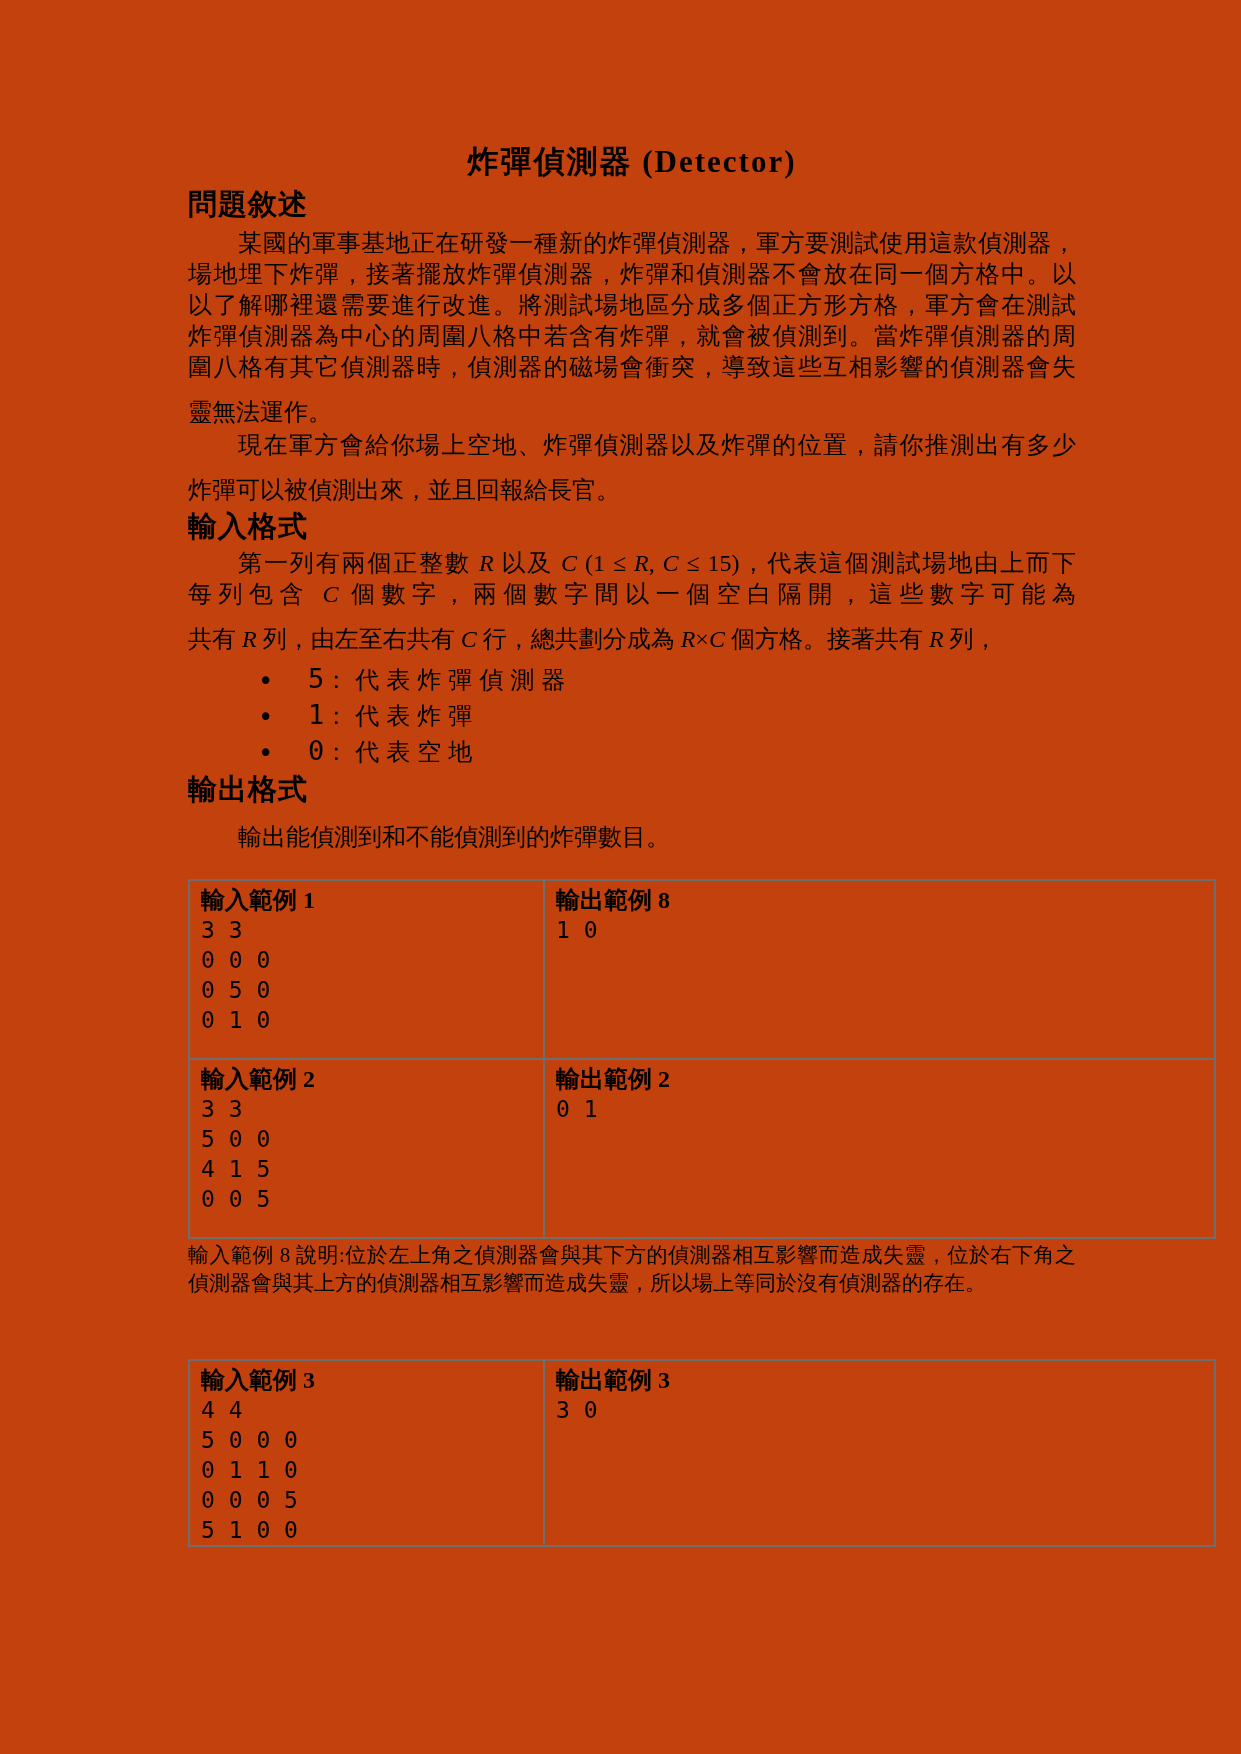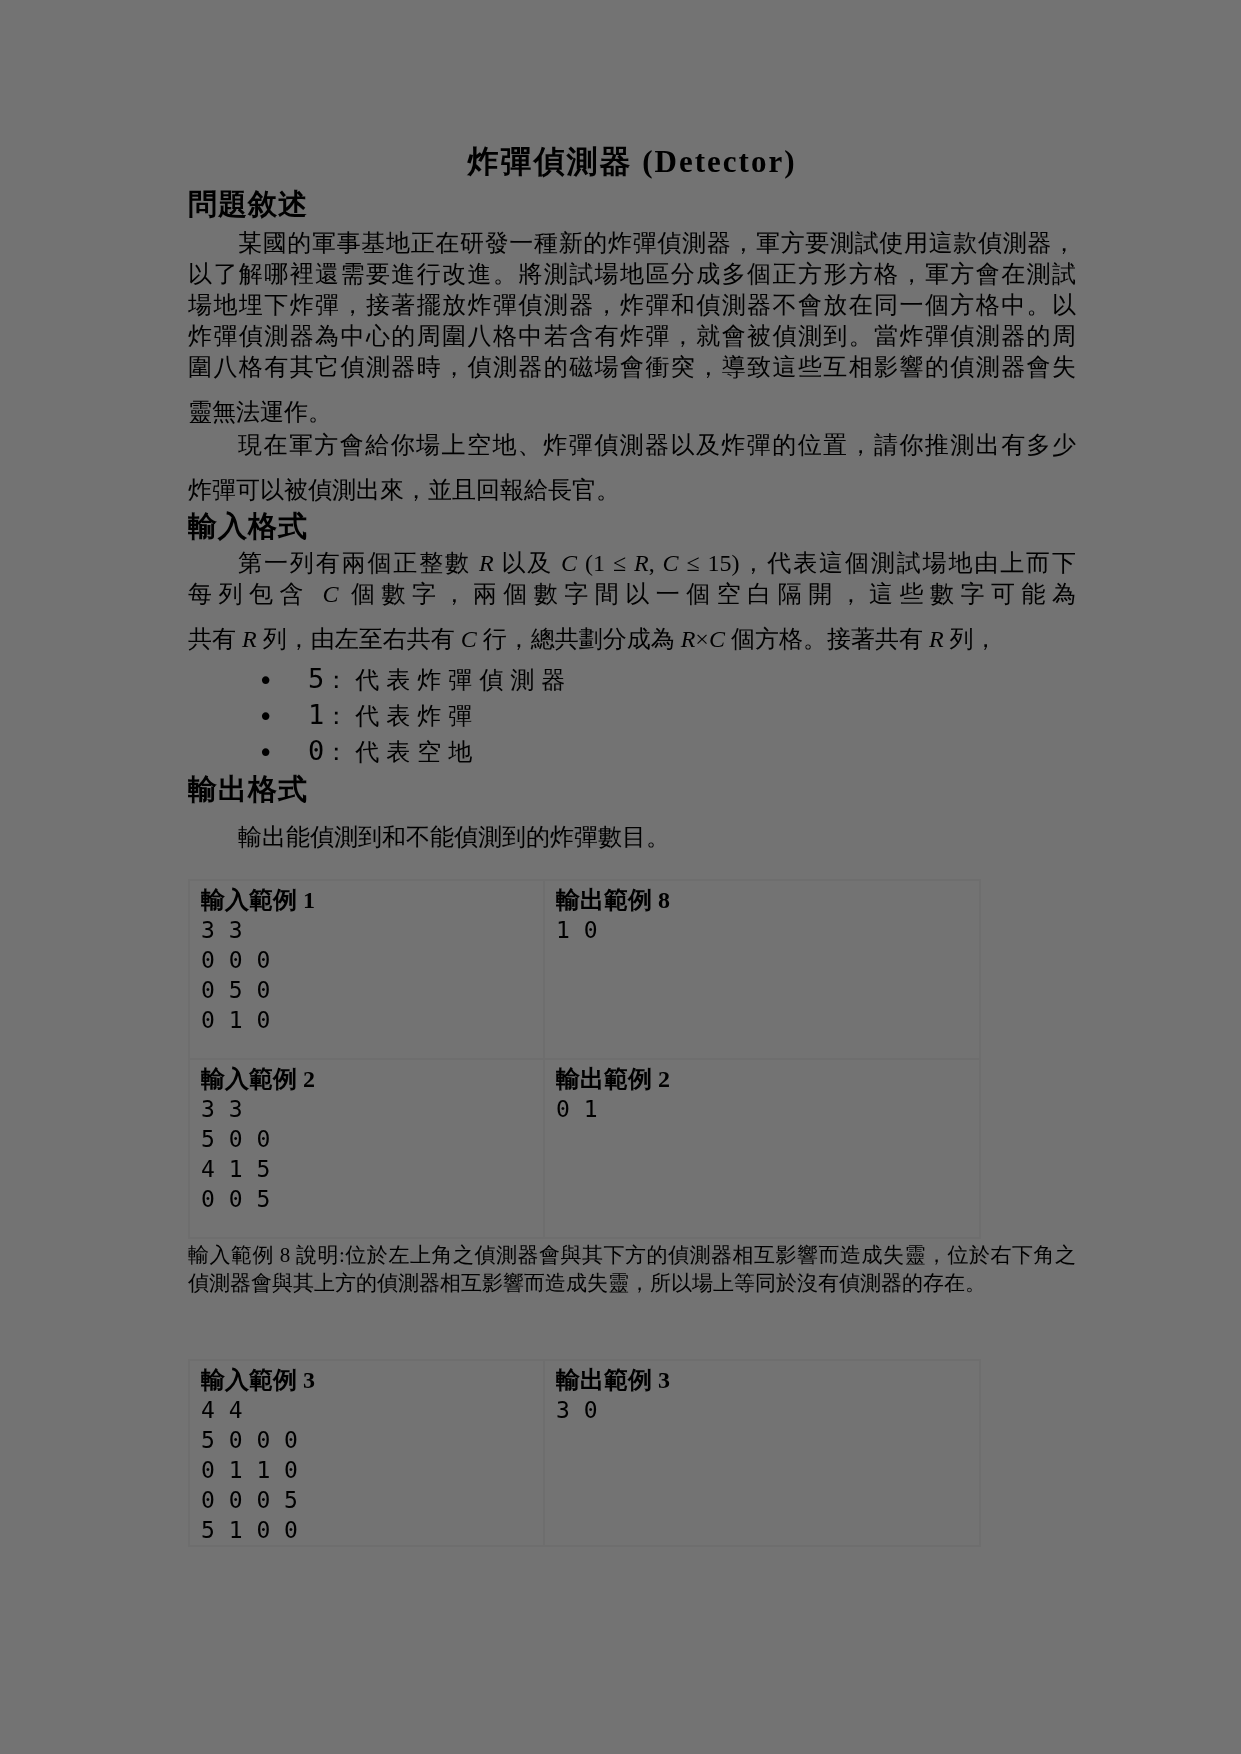--- a/index.html
+++ b/index.html
@@ -1,20 +1,20 @@
 <!DOCTYPE html>
 <html><head>
 <meta charset="utf-8">
 <style>
   html,body{margin:0;padding:0;background:#e8e8e8;}
   .page{
     position:relative;
     width:1241px;height:1754px;
     margin:0 auto;
-    background:#737373;
+    background:#c2410c;
     color:#000;
     font-family:"Liberation Serif", serif;
     overflow:hidden;
   }
   .content{padding:140px 165px 0 188px;}
 
   .title{
     font-size:31px;font-weight:bold;text-align:center;
     line-height:44px;letter-spacing:2px;
   }
@@ -37,21 +37,21 @@
   .math{font-style:italic;}
 
   .bullets{margin-top:6px;}
   .bullet-item{line-height:36px;height:36px;padding-left:70px;white-space:nowrap;}
   .bullet-dot{display:inline-block;width:50px;font-family:"DejaVu Sans",sans-serif;font-size:26px;vertical-align:-2px;}
   .bullet-code{font-family:"DejaVu Sans Mono",monospace;font-size:27px;}
   .bullet-colon,.bullet-text{font-size:24px;letter-spacing:7px;}
 
   .extable{
     border-collapse:collapse;table-layout:fixed;
-    width:793px;
+    width:1028px;
   }
   .extable td{
     border:2px solid #6e6e6e;
     vertical-align:top;
     box-sizing:border-box;
     padding:4px 10px 0 11px;
   }
   .extable td:first-child{width:355px;}
   .ex-a{margin-top:25px;}
   .ex-a td{height:179px;}
@@ -71,22 +71,22 @@
 <body>
 
 <div class="page">
   <div class="content">
 
     <div class="title">炸彈偵測器 (Detector)</div>
 
     <h2 class="sec sec-problem">問題敘述</h2>
     <div class="para p1">
         <div class="ln">某國的軍事基地正在研發一種新的炸彈偵測器，軍方要測試使用這款偵測器，</div>
+        <div class="ln">場地埋下炸彈，接著擺放炸彈偵測器，炸彈和偵測器不會放在同一個方格中。以</div>
         <div class="ln">以了解哪裡還需要進行改進。將測試場地區分成多個正方形方格，軍方會在測試</div>
-        <div class="ln">場地埋下炸彈，接著擺放炸彈偵測器，炸彈和偵測器不會放在同一個方格中。以</div>
         <div class="ln">炸彈偵測器為中心的周圍八格中若含有炸彈，就會被偵測到。當炸彈偵測器的周</div>
         <div class="ln">圍八格有其它偵測器時，偵測器的磁場會衝突，導致這些互相影響的偵測器會失</div>
         <div class="ln">靈無法運作。</div>
       </div>
     <div class="para p2">
         <div class="ln">現在軍方會給你場上空地、炸彈偵測器以及炸彈的位置，請你推測出有多少</div>
         <div class="ln">炸彈可以被偵測出來，並且回報給長官。</div>
       </div>
 
     <h2 class="sec sec-input">輸入格式</h2>

